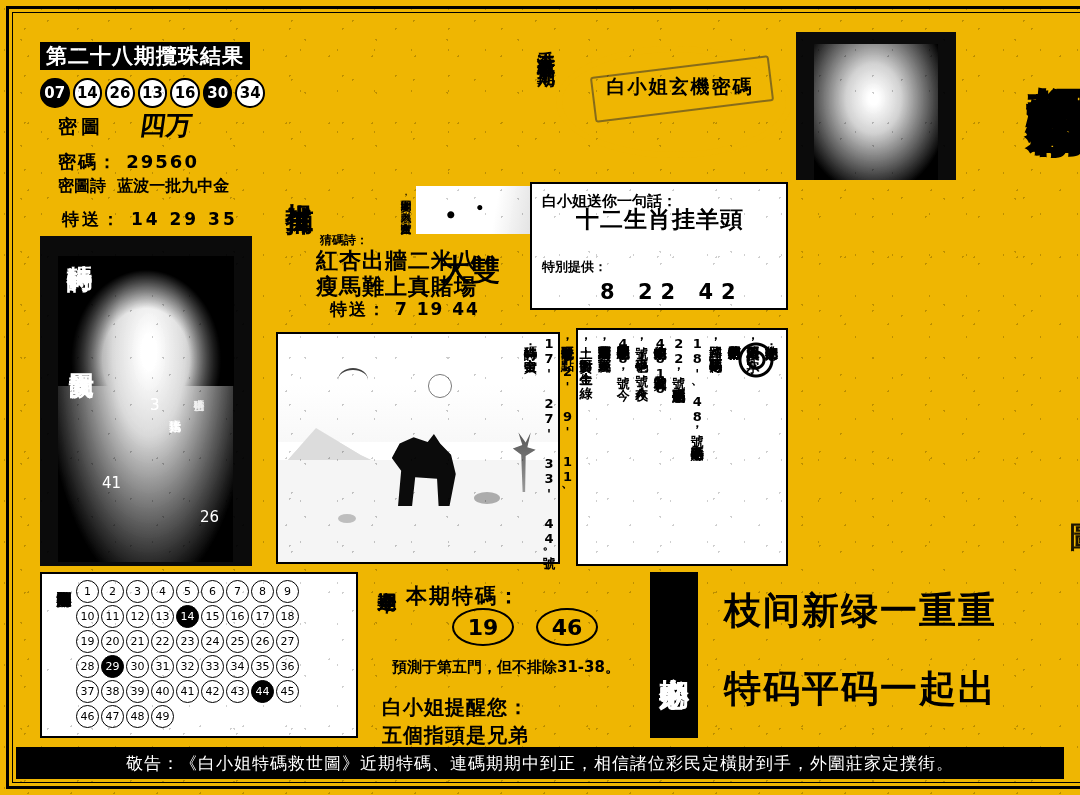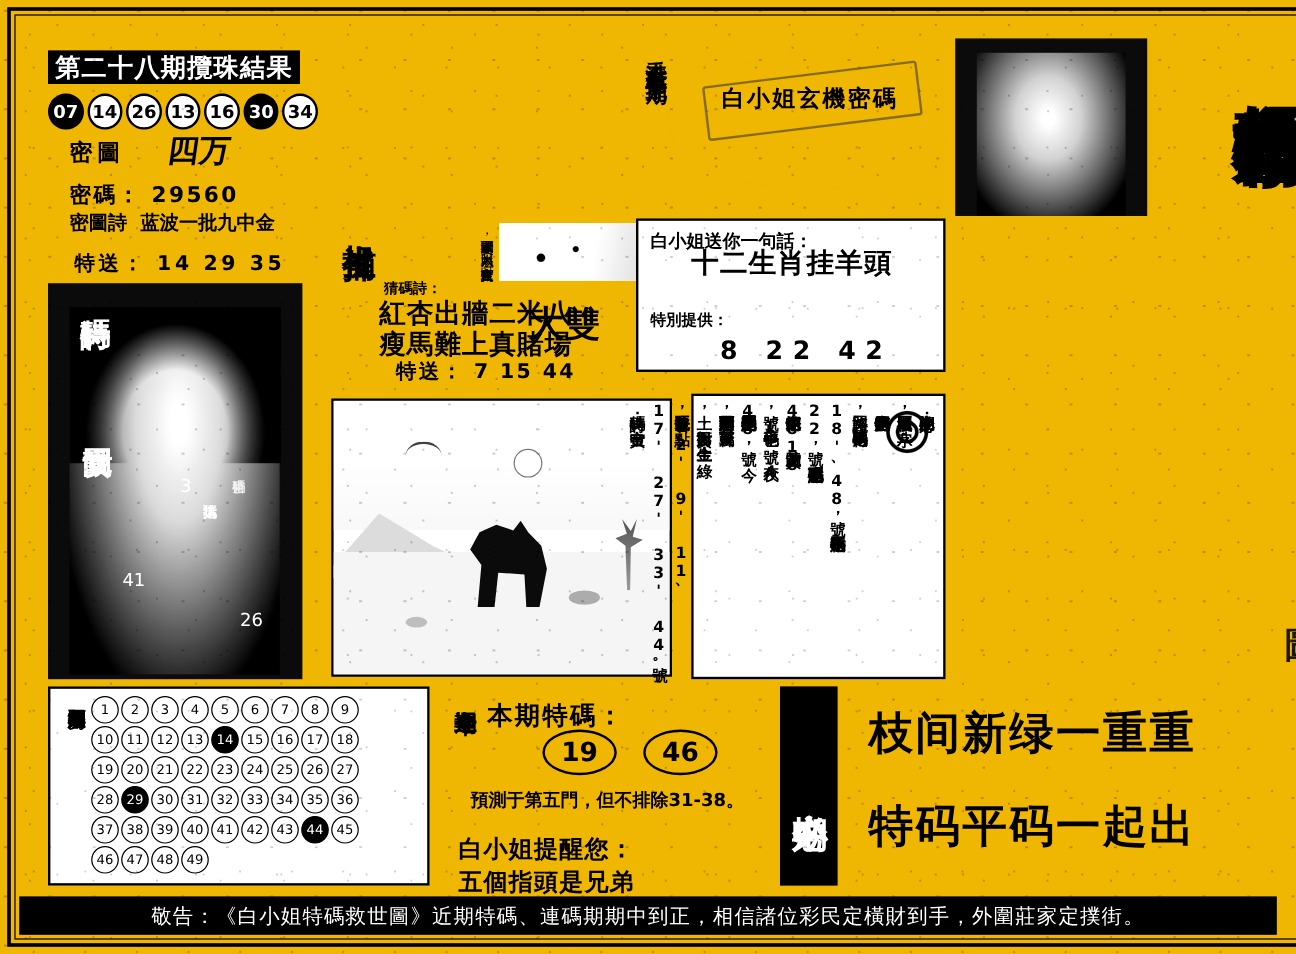--- a/index.html
+++ b/index.html
@@ -111,21 +111,21 @@
     background:linear-gradient(#555,#999);clip-path:polygon(45% 100%,40% 40%,10% 30%,44% 24%,30% 4%,56% 20%,74% 4%,62% 28%,92% 32%,56% 42%,54% 100%);}
   #photo-center .rock{position:absolute;left:196px;top:158px;width:26px;height:12px;border-radius:50%;background:#aaa;}
   #photo-center .rock2{position:absolute;left:60px;top:180px;width:18px;height:9px;border-radius:50%;background:#bbb;}
   #photo-center .bird{position:absolute;left:60px;top:34px;width:30px;height:10px;
     border-top:2px solid #444;border-radius:50%/100% 100% 0 0;}
 
   
   #hk-title{left:524px;top:36px;width:34px;height:170px;font-size:18px;font-weight:bold;
     writing-mode:vertical-rl;text-orientation:upright;letter-spacing:2px;}
   #ellipse{
-    left:556px;top:46px;width:236px;height:112px;border:1px solid #eab308;border-radius:50%;
+    left:556px;top:46px;width:236px;height:112px;border:6px solid #eab308;border-radius:50%;
   }
   #ellipse .cap{position:absolute;left:18px;top:22px;width:200px;text-align:center;font-size:19px;font-weight:bold;letter-spacing:2px;}
   #ellipse .nums{position:absolute;left:6px;top:58px;width:224px;text-align:center;font-size:21px;font-weight:bold;letter-spacing:5px;}
   #stamp{position:absolute;left:30px;top:14px;width:176px;height:42px;
     border:2px solid #333;transform:rotate(-7deg);opacity:.55;border-radius:3px;}
 
   
   #photo-top-right{left:796px;top:32px;width:160px;height:148px;background:#111;overflow:hidden;}
   #photo-top-right .f{position:absolute;left:18px;top:12px;width:124px;height:136px;
     background:radial-gradient(ellipse at 48% 40%, #f2ece6 0%, #cdbfb4 30%, #6a5f57 62%, #100e0c 88%);
@@ -255,21 +255,21 @@
   <div class="blk" id="benqi-note">本期丁亥日開獎，以木為剋，亥實六合生財庫。</div>
   <div class="blk" id="tiger-img">
       <div class="stripe"></div>
     </div>
   <div class="blk" id="caima-label">猜碼詩：</div>
   <div class="blk" id="caima-l1">紅杏出牆二米八</div>
   <div class="blk" id="caima-l2">瘦馬難上真賭場</div>
   <div class="blk" id="dashuang">大雙</div>
   <div class="blk" id="tesong2">
     <span>特送：</span>
-    <span>7  15  44</span>
+    <span>7  19  44</span>
   </div>
 
   <div class="blk" id="photo-center">
     <div class="sky"></div>
     <div class="moon"></div>
     <div class="bird"></div>
     <div class="hill"></div>
     <div class="ground"></div>
     <div class="horse"></div>
     <div class="tree"></div>

